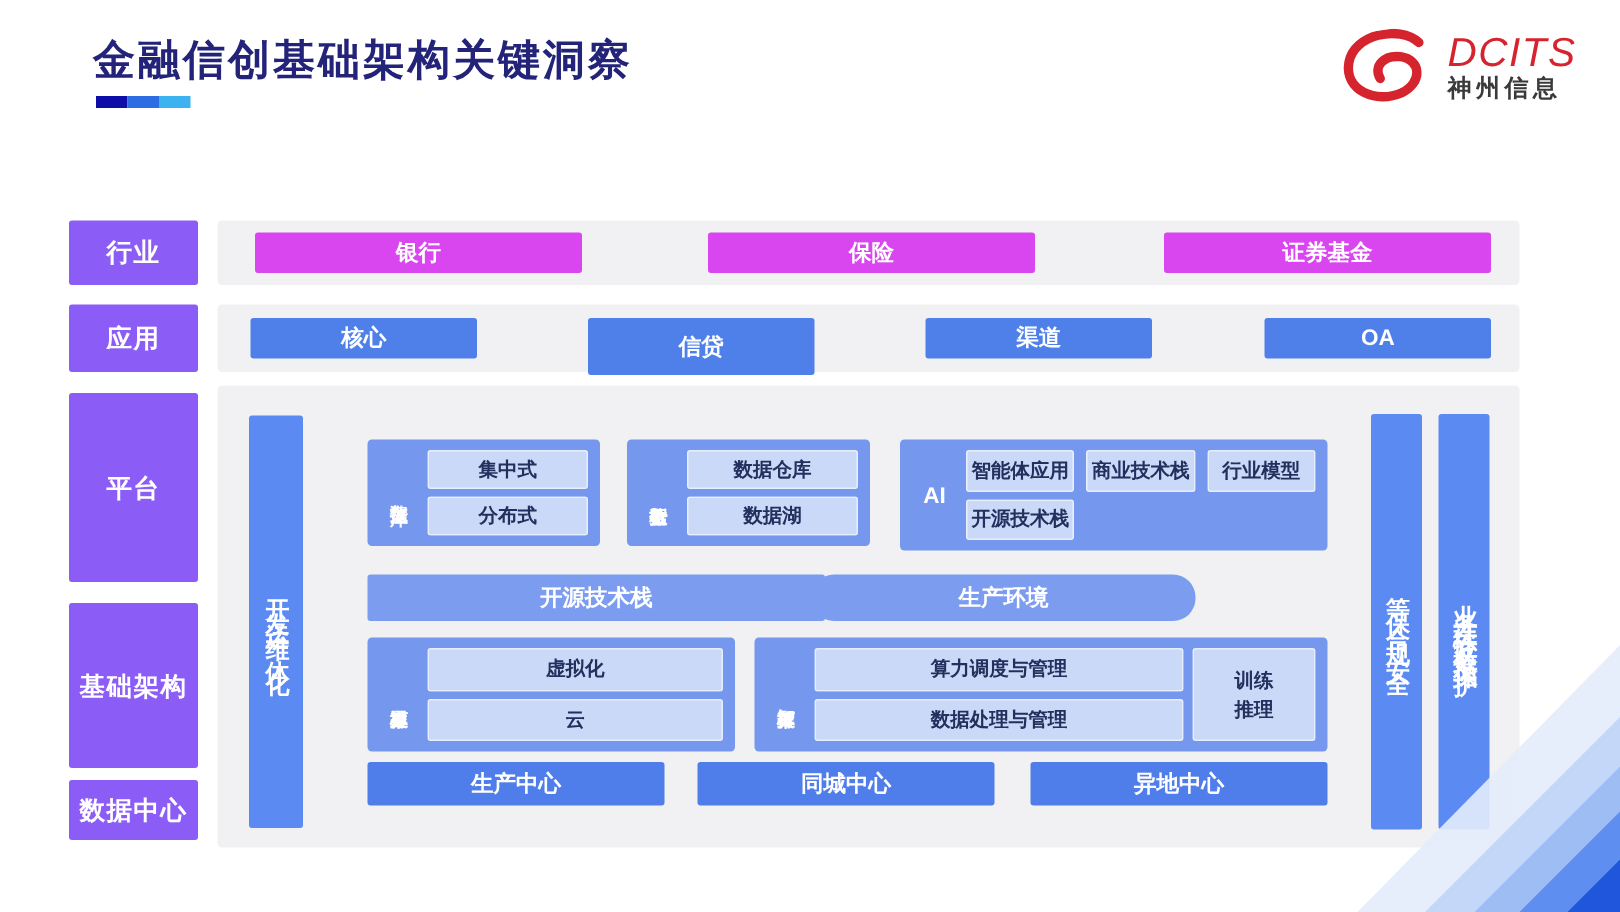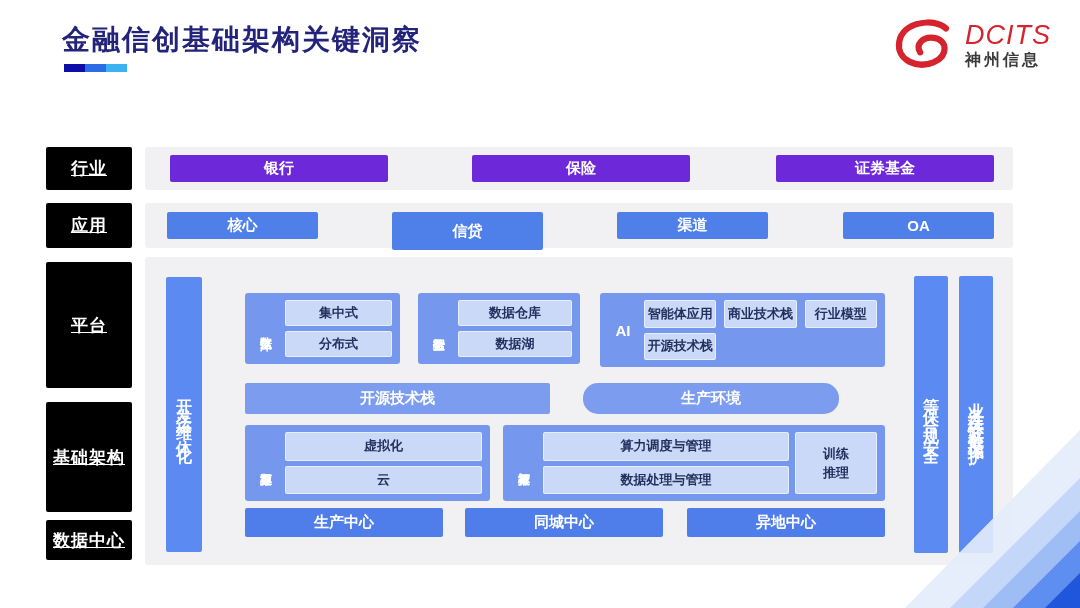--- a/index.html
+++ b/index.html
@@ -17,30 +17,30 @@
 
   .logo{display:flex;align-items:center;gap:9px;}
   .logo-text{display:flex;flex-direction:column;line-height:1.05;}
   .logo-brand{font-size:27px;font-weight:normal;font-style:italic;color:#d6242e;letter-spacing:1px;}
   .logo-company{font-size:16px;font-weight:bold;color:#3a3a3a;letter-spacing:3px;margin-top:2px;}
 
   .subtitle{left:0;right:0;top:99px;text-align:center;font-size:21px;font-weight:bold;color:#111;letter-spacing:1px;}
 
   
   .navy-label{
-    background:#000000;color:#fff;font-weight:bold;font-size:17px;letter-spacing:1px;
-    display:flex;align-items:center;justify-content:center;border-radius:2px;text-decoration:underline;
+    background:#8b5cf6;color:#fff;font-weight:bold;font-size:17px;letter-spacing:1px;
+    display:flex;align-items:center;justify-content:center;border-radius:2px;
   }
 
   
   .strip{background:#f1f1f3;border-radius:3px;}
 
   
   .btn{display:flex;align-items:center;justify-content:center;color:#fff;font-weight:bold;font-size:15px;border-radius:2px;}
-  .ind-btn{background:#6d28d9;}
+  .ind-btn{background:#d946ef;}
   .app-btn{background:#4f80ea;}
   .env-btn{background:#7b9cef;}
   .center-btn{background:#4f7de9;}
 
   
   .group{background:#7598ee;border-radius:3px;display:flex;align-items:stretch;padding:7px 8px;box-sizing:border-box;gap:6px;}
   .group-label-v{
     writing-mode:vertical-rl;text-orientation:upright;color:#fff;font-weight:bold;font-size:12px;
     letter-spacing:1px;display:flex;align-items:center;justify-content:center;width:26px;line-height:1;
   }
@@ -135,21 +135,21 @@
     <div class="group-label-h">AI</div>
     <div class="group-grid">
       <div class="item">智能体应用</div>
       <div class="item">商业技术栈</div>
       <div class="item">行业模型</div>
       <div class="item">开源技术栈</div>
     </div>
   </div>
 
   <div class="abs btn env-btn" style="left:245px;top:383px;width:305px;height:31px;">开源技术栈</div>
-  <div class="abs btn env-btn" style="left:583px;top:383px;width:256px;height:31px;border-radius:15px;">生产环境</div>
+  <div class="abs btn env-btn" style="left:541px;top:383px;width:256px;height:31px;border-radius:15px;">生产环境</div>
 
   <div class="abs group" style="left:245px;top:425px;width:245px;height:76px;">
     <div class="group-label-v" style="letter-spacing:0;">通算框架</div>
     <div class="group-col">
       <div class="item">虚拟化</div>
       <div class="item">云</div>
     </div>
   </div>
 
   <div class="abs group" style="left:503px;top:425px;width:382px;height:76px;">

